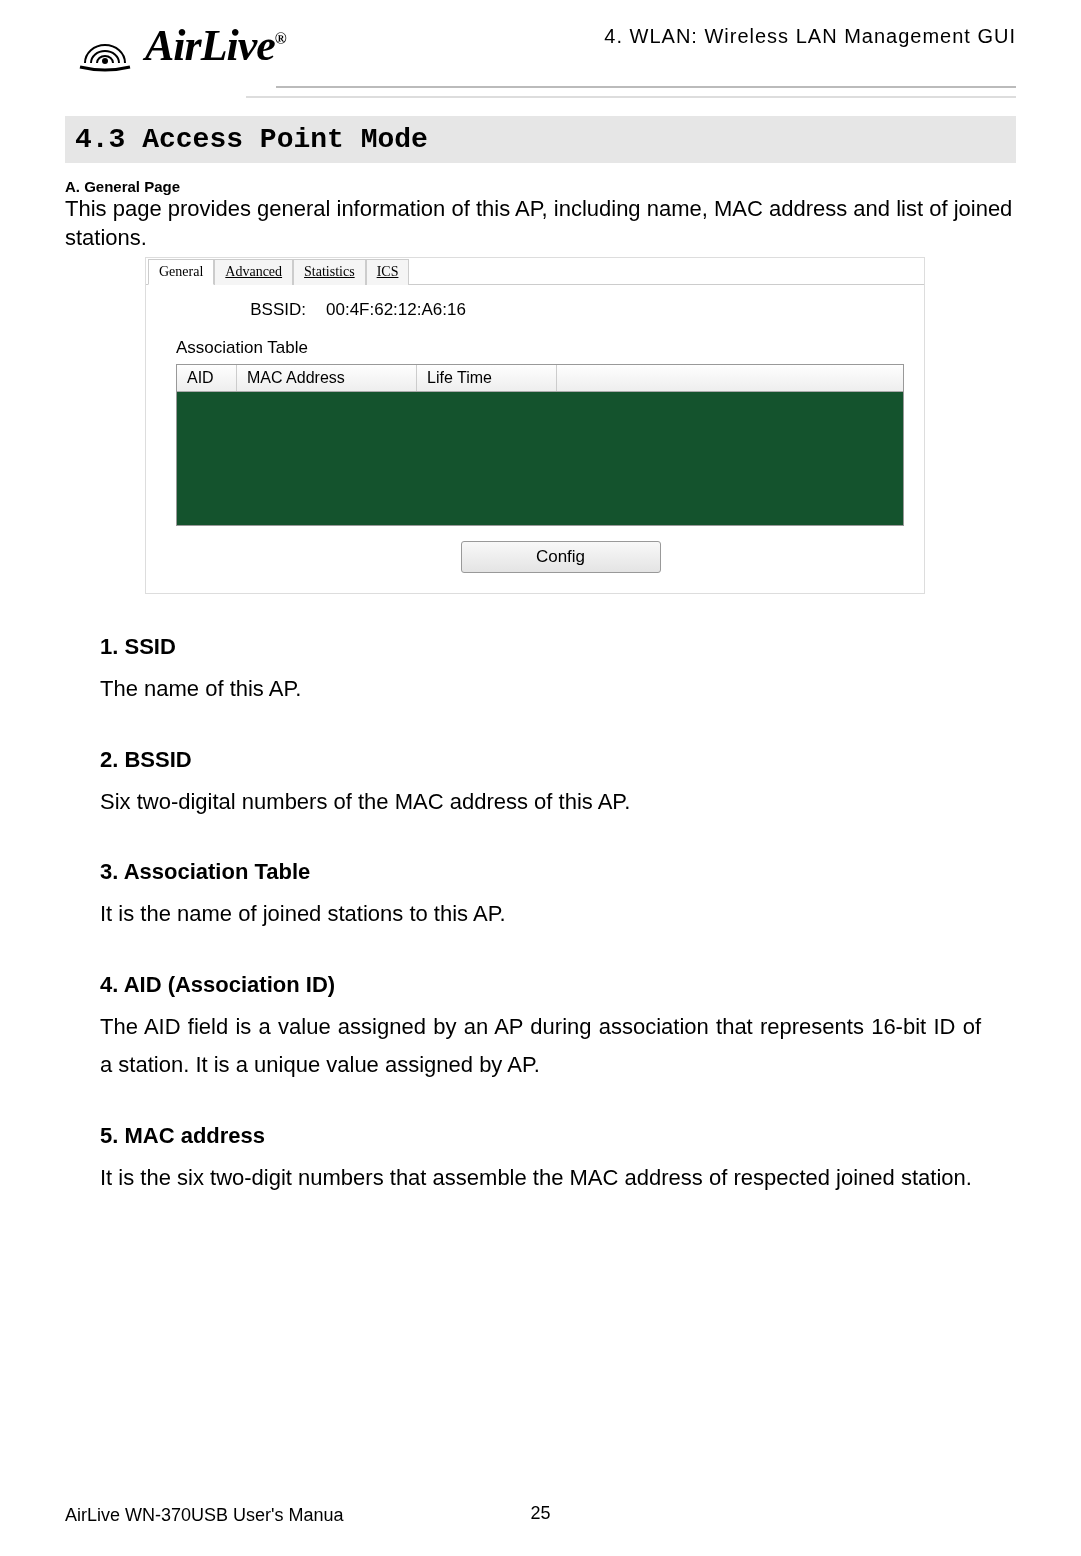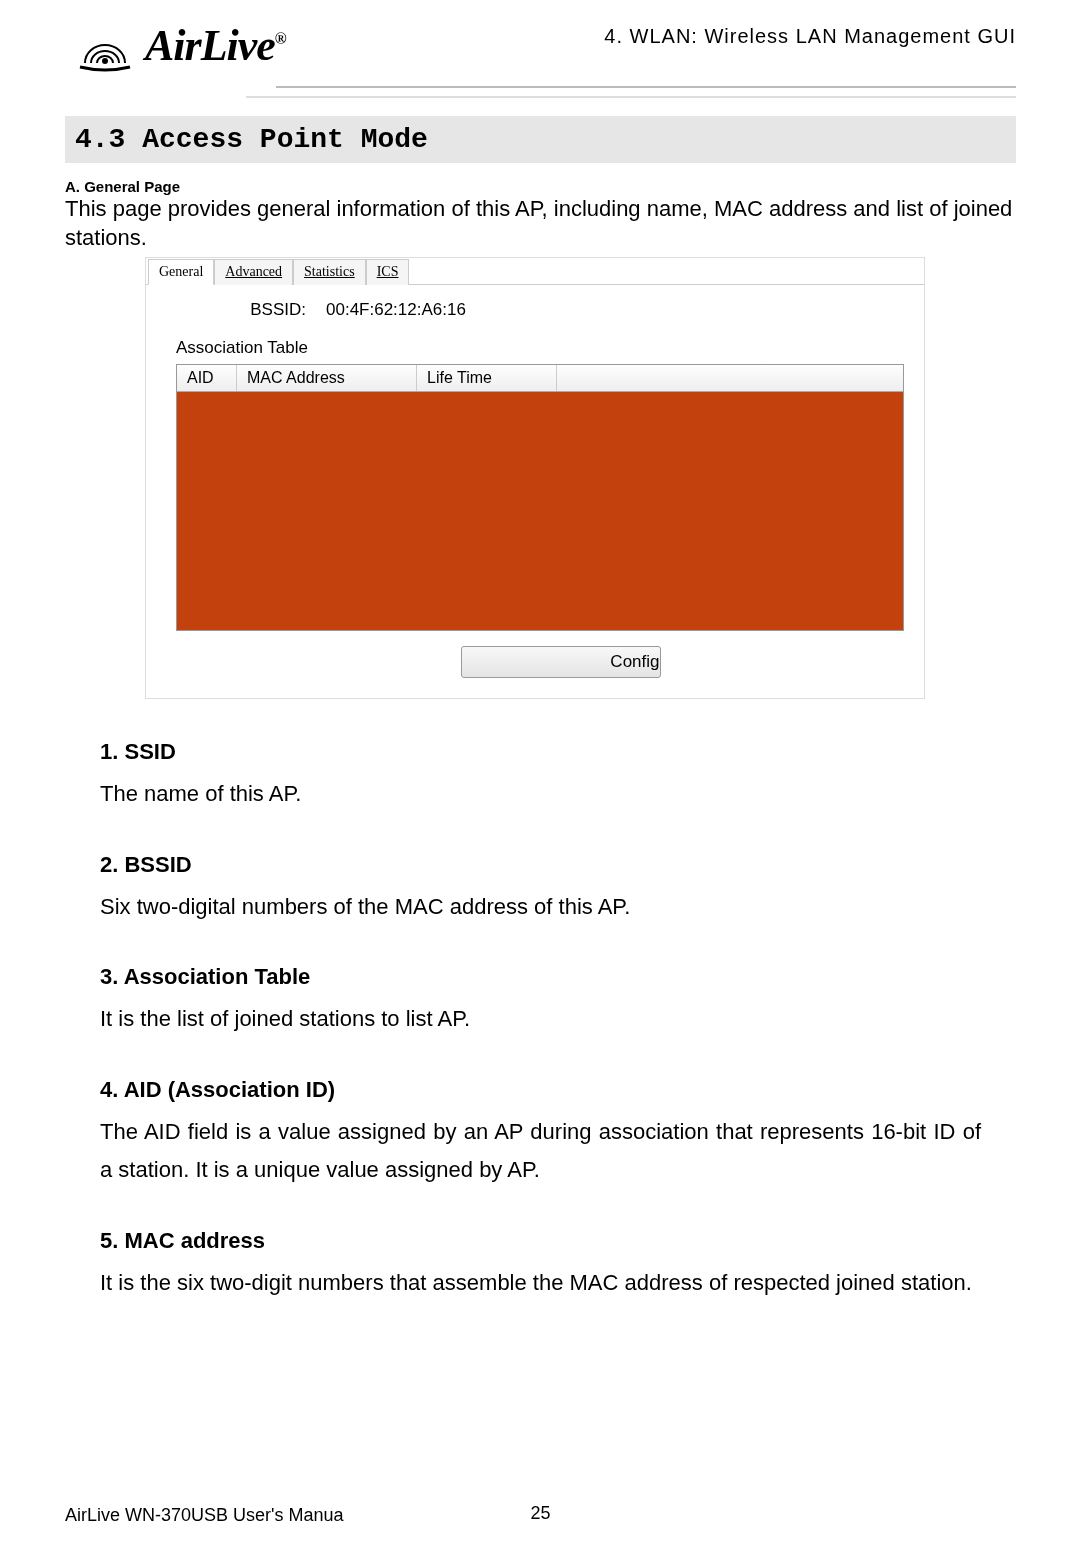--- a/index.html
+++ b/index.html
@@ -142,22 +142,22 @@
     }
     .assoc-label {
       font-family: Arial, sans-serif;
       font-size: 17px;
       margin-top: 18px;
       margin-bottom: 6px;
     }
     .assoc-table {
       border: 1px solid #999;
       width: 100%;
-      height: 267px;
-      background: #c2410c;
+      height: 162px;
+      background: #14532d;
     }
     .assoc-header {
       display: flex;
       border-bottom: 1px solid #aaa;
       background: linear-gradient(#fefefe, #eee);
       font-family: Arial, sans-serif;
       font-size: 16px;
     }
     .assoc-col {
       padding: 4px 10px;
@@ -169,21 +169,21 @@
     .config-row {
       display: flex;
       justify-content: center;
       margin-top: 15px;
     }
     .config-button {
       width: 200px;
       padding: 5px 0;
       font-family: Arial, sans-serif;
       font-size: 17px;
-      text-align: right;
+      text-align: center;
       border: 1px solid #999;
       background: linear-gradient(#f8f8f8, #e4e4e4);
       border-radius: 3px;
       margin-left: 41px;
     }
     .definitions {
       margin-top: 40px;
       padding: 0 35px;
     }
     .def-block {
@@ -281,21 +281,21 @@
     <div class="def-block">
       <div class="def-title">1. SSID</div>
       <div class="def-body">The name of this AP.</div>
     </div>
     <div class="def-block">
       <div class="def-title">2. BSSID</div>
       <div class="def-body">Six two-digital numbers of the MAC address of this AP.</div>
     </div>
     <div class="def-block">
       <div class="def-title">3. Association Table</div>
-      <div class="def-body">It is the list of joined stations to list AP.</div>
+      <div class="def-body">It is the name of joined stations to this AP.</div>
     </div>
     <div class="def-block">
       <div class="def-title">4. AID (Association ID)</div>
       <div class="def-body def-body-justify">The AID field is a value assigned by an AP during association that represents 16-bit ID of a station. It is a unique value assigned by AP.</div>
     </div>
     <div class="def-block">
       <div class="def-title">5. MAC address</div>
       <div class="def-body">It is the six two-digit numbers that assemble the MAC address of respected joined station.</div>
     </div>
   </div>

